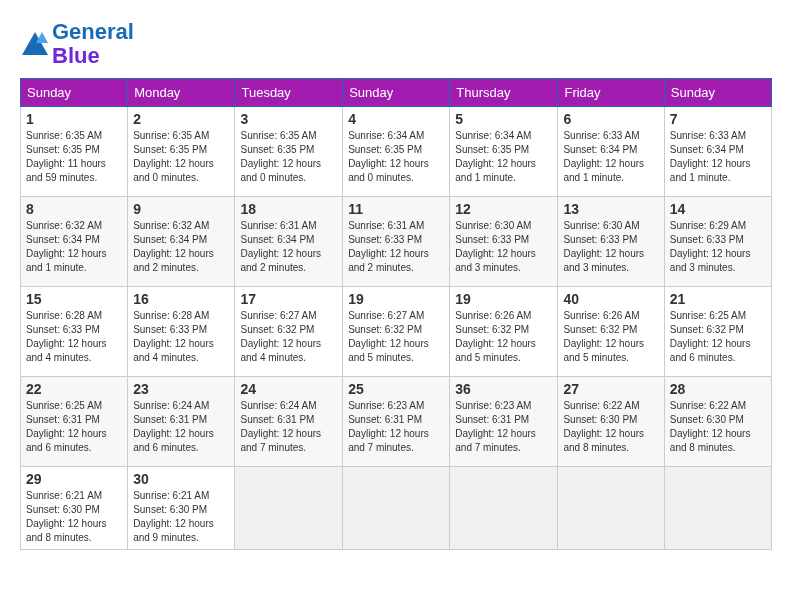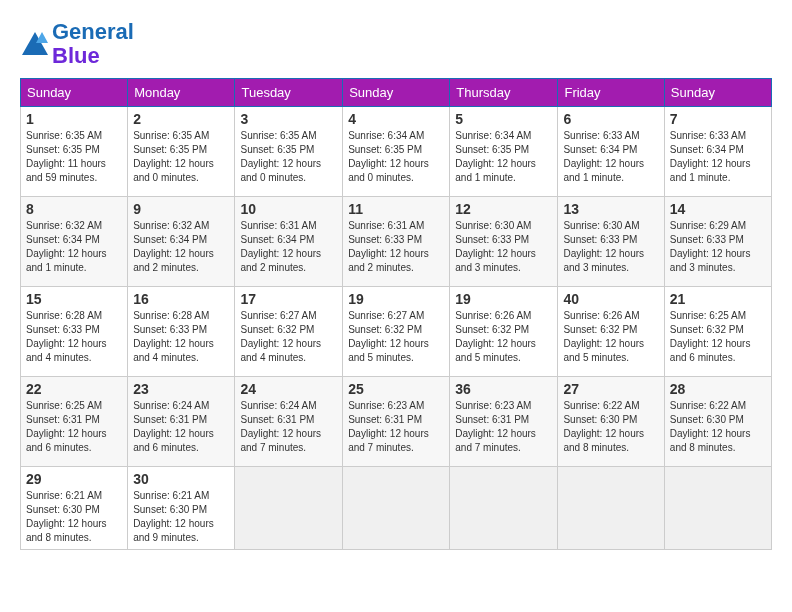--- a/index.html
+++ b/index.html
@@ -156,21 +156,21 @@
       <tr>
         <td>
           <div class="day-num">8</div>
           <div class="day-detail">Sunrise: 6:32 AM<br>Sunset: 6:34 PM<br>Daylight: 12 hours and 1 minute.</div>
         </td>
         <td>
           <div class="day-num">9</div>
           <div class="day-detail">Sunrise: 6:32 AM<br>Sunset: 6:34 PM<br>Daylight: 12 hours and 2 minutes.</div>
         </td>
         <td>
-          <div class="day-num">10</div>
+          <div class="day-num">18</div>
           <div class="day-detail">Sunrise: 6:31 AM<br>Sunset: 6:34 PM<br>Daylight: 12 hours and 2 minutes.</div>
         </td>
         <td>
           <div class="day-num">11</div>
           <div class="day-detail">Sunrise: 6:31 AM<br>Sunset: 6:33 PM<br>Daylight: 12 hours and 2 minutes.</div>
         </td>
         <td>
           <div class="day-num">12</div>
           <div class="day-detail">Sunrise: 6:30 AM<br>Sunset: 6:33 PM<br>Daylight: 12 hours and 3 minutes.</div>
         </td>

